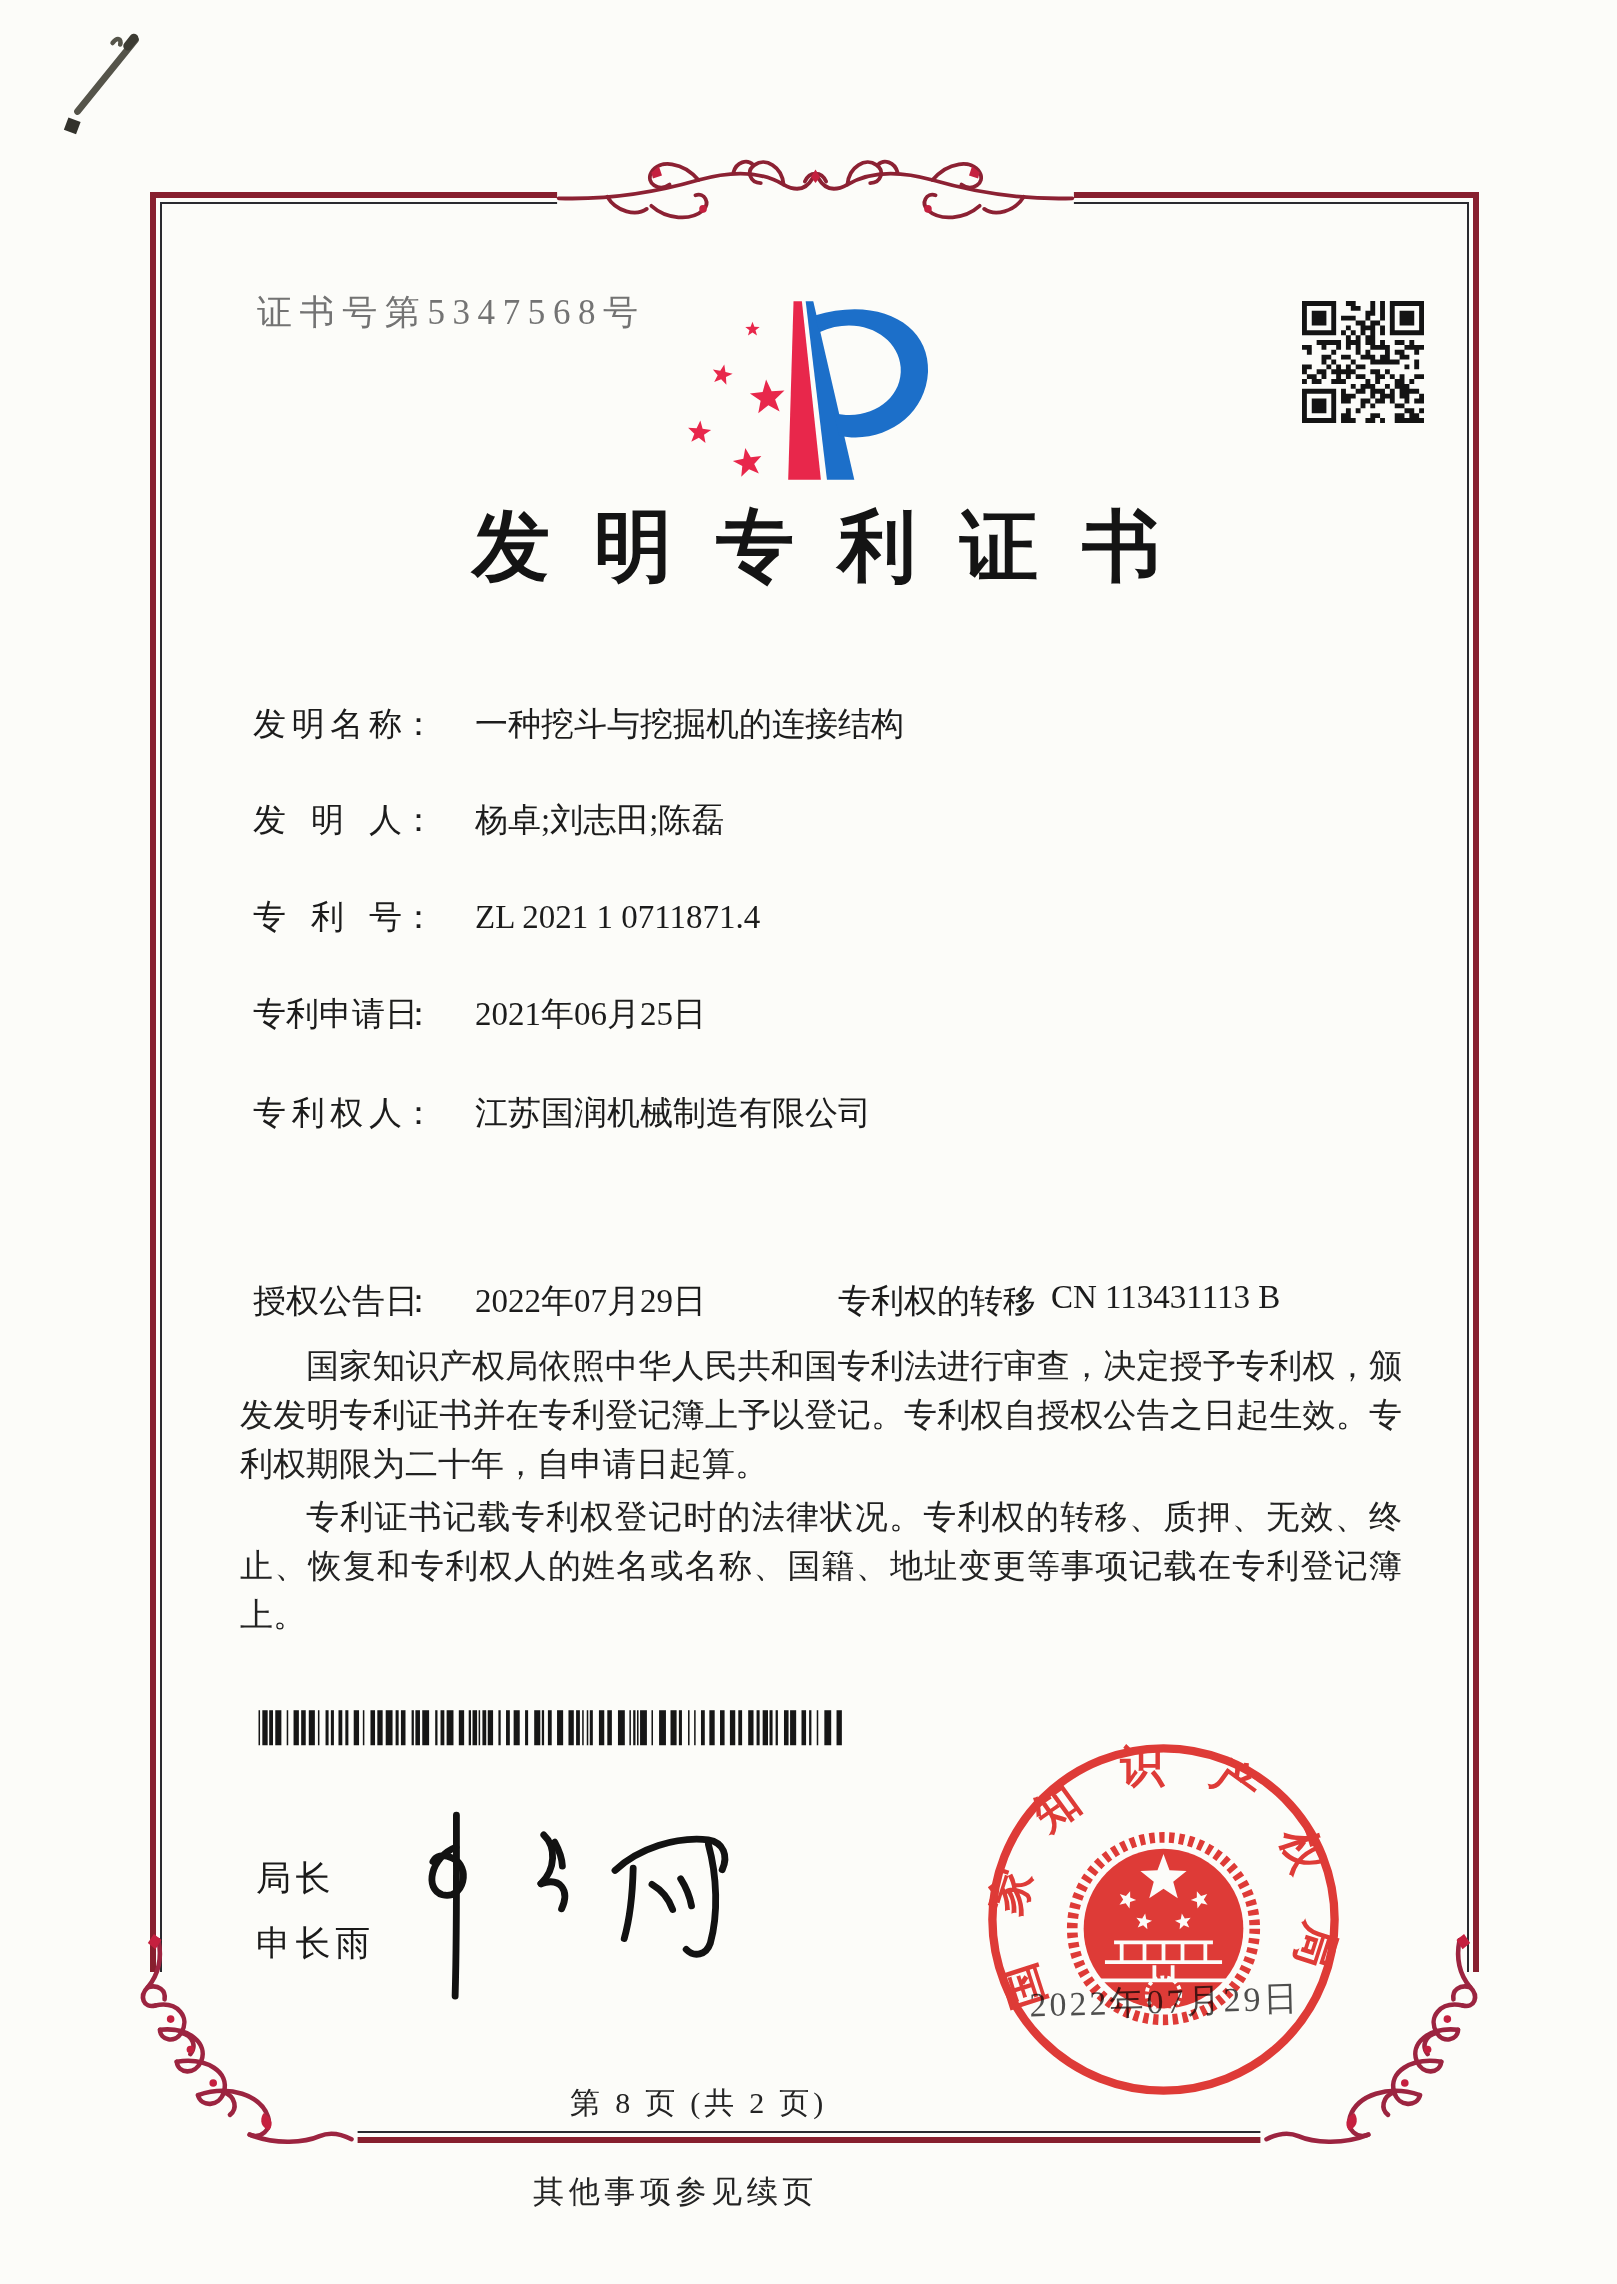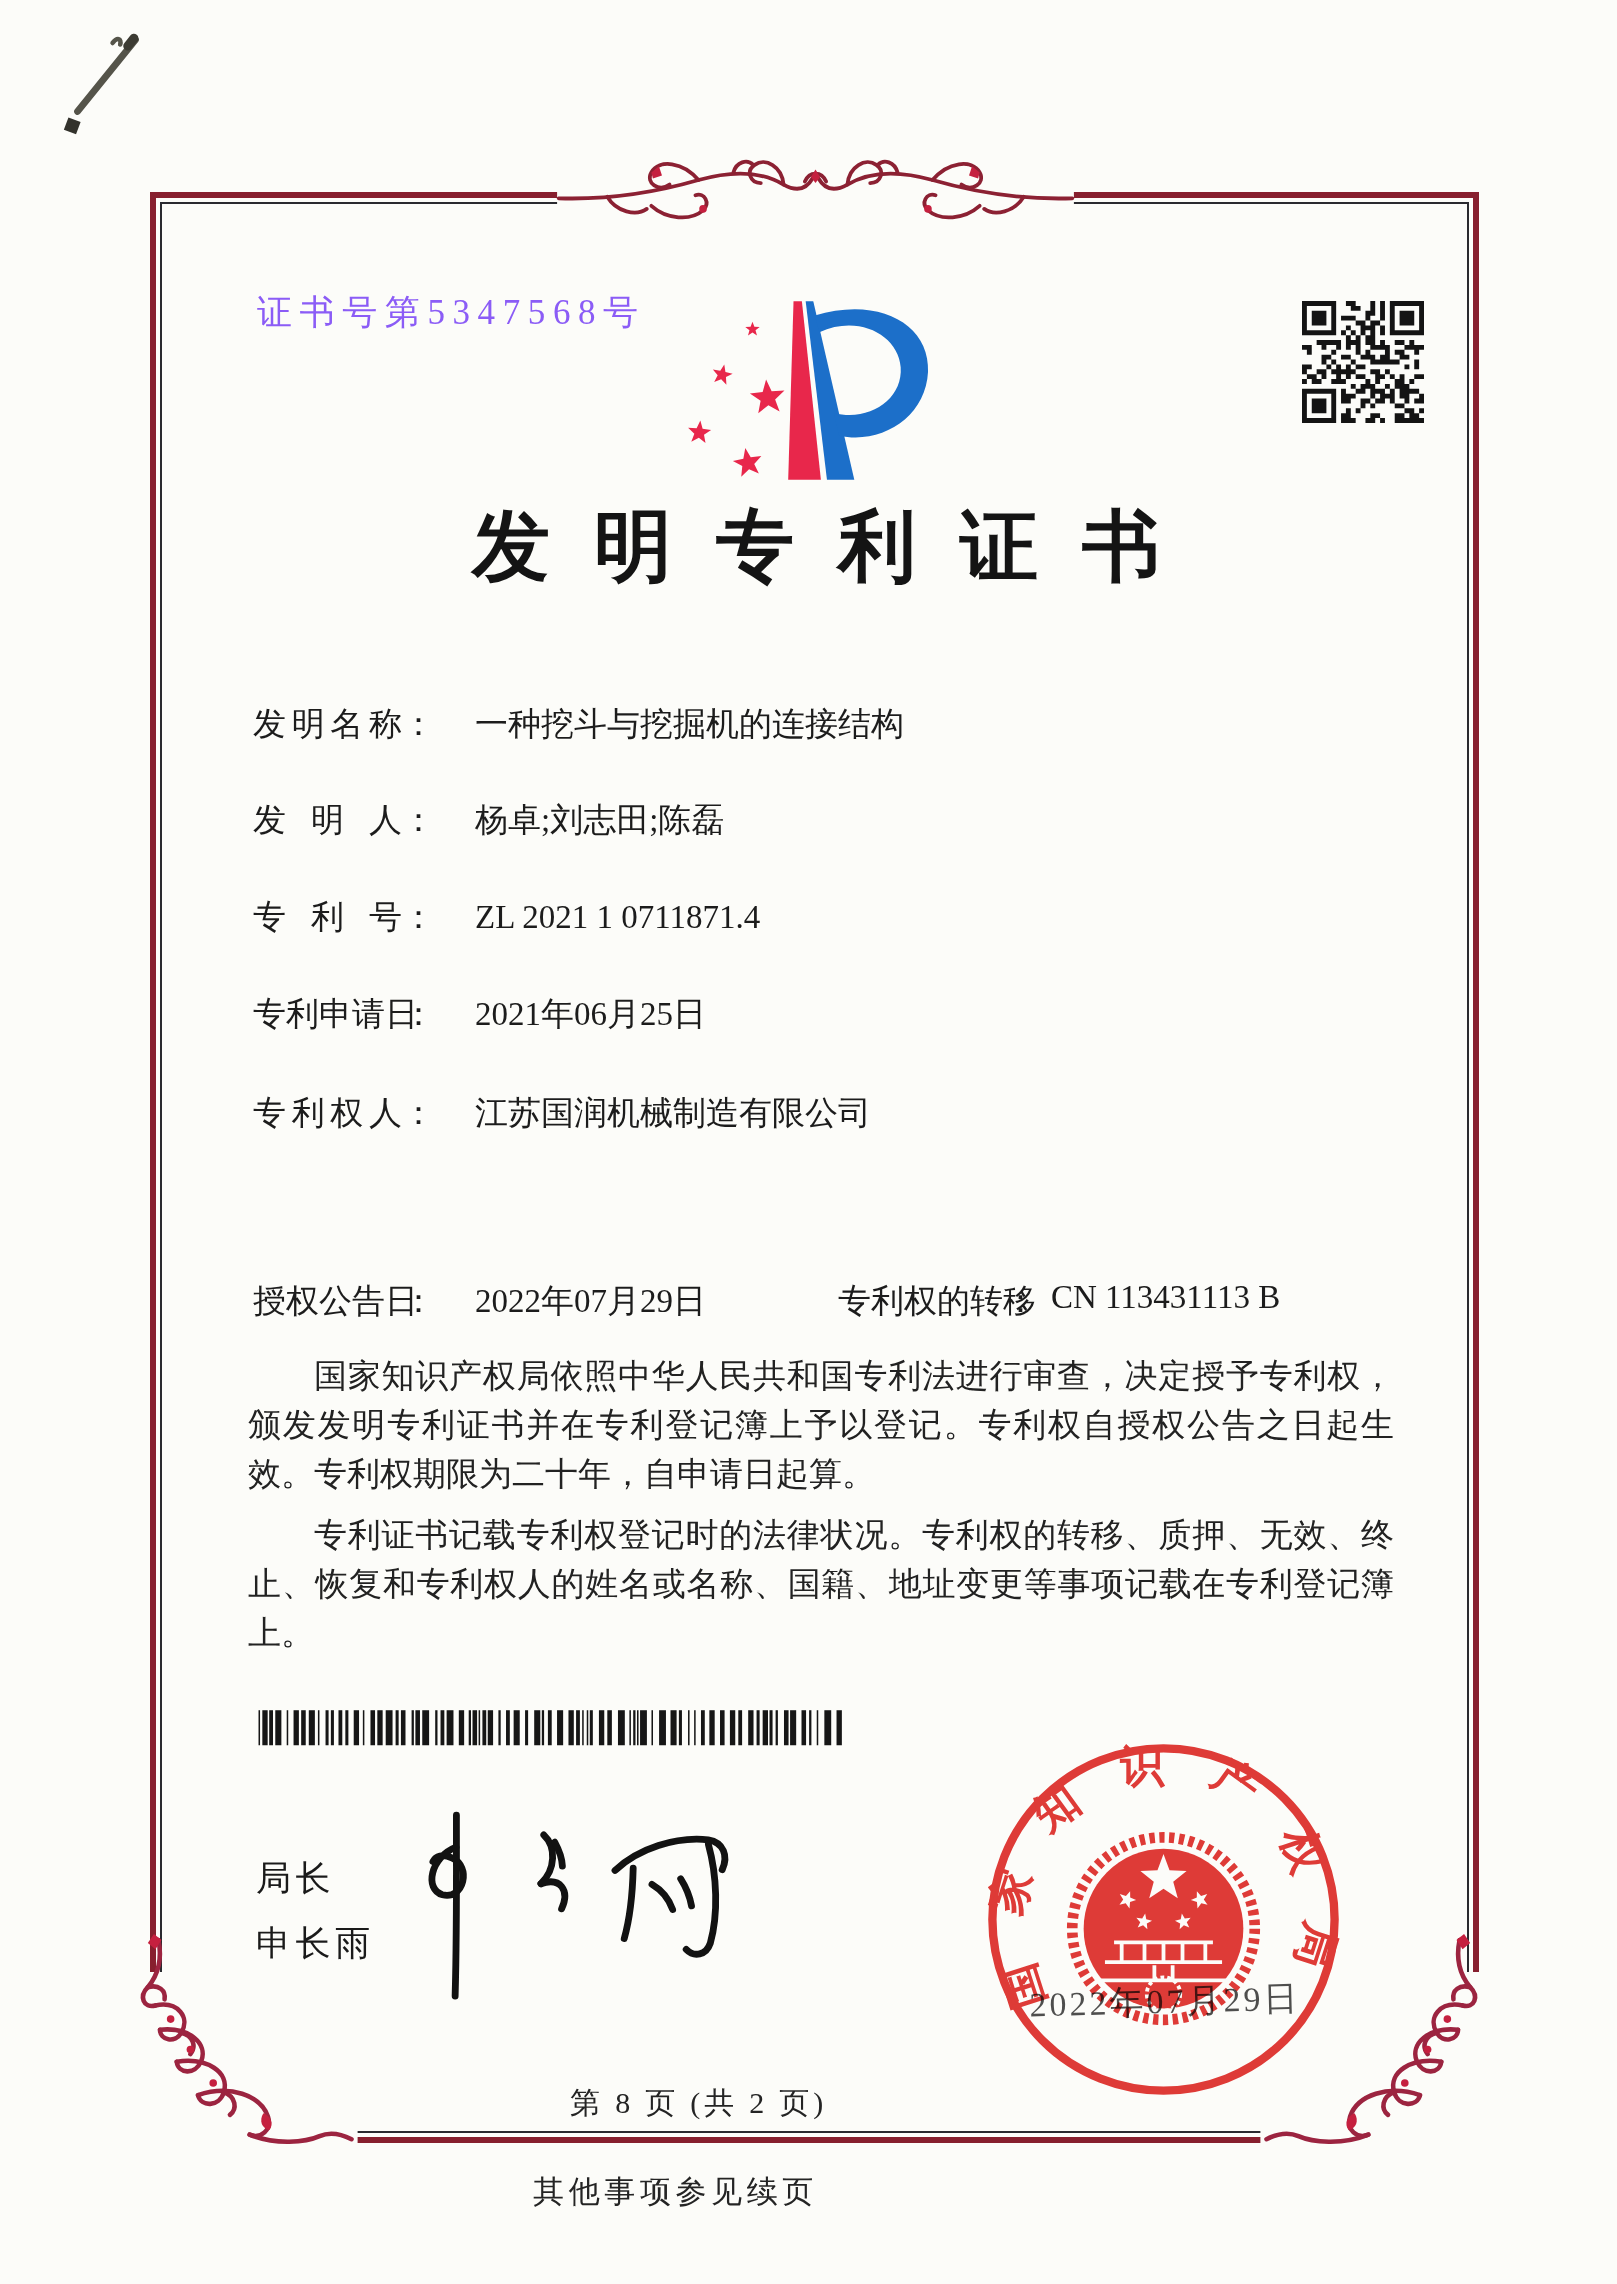--- a/index.html
+++ b/index.html
@@ -8,39 +8,39 @@
     background:#fcfcf9;overflow:hidden;
     font-family:"Liberation Serif","DejaVu Serif",serif;color:#1c1c1c;
   }
   .abs{position:absolute;}
   
   .frame{position:absolute;left:150px;top:192px;width:1329px;height:1951px;
     border:6.9px solid #871f2e;box-sizing:border-box;}
   .frame-inner{position:absolute;left:3.8px;top:3.8px;right:3.8px;bottom:3.8px;
     border:2.3px solid #2a2a30;}
   
-  .cert-no{left:257px;top:289px;font-size:35px;letter-spacing:7.6px;color:#8b5cf6;}
+  .cert-no{left:257px;top:289px;font-size:35px;letter-spacing:7.6px;color:#737373;}
   
   .title{left:152px;top:495px;width:1328px;text-align:center;
     font-size:78px;font-weight:bold;letter-spacing:44px;padding-left:44px;
     box-sizing:border-box;color:#141414;}
   
   .frow{position:absolute;left:253px;width:1188px;font-size:33px;white-space:nowrap;}
   .flabel{display:inline-block;width:149px;text-align:justify;text-align-last:justify;
     text-justify:inter-character;vertical-align:bottom;}
   .fcolon{display:inline-block;}
   .fvalue{display:inline-block;margin-left:40px;white-space:pre-wrap;}
   .flabel2{position:absolute;left:585px;width:161px;display:inline-block;
     text-align:justify;text-align-last:justify;text-justify:inter-character;}
   .fcolon2{position:absolute;left:751px;}
   .fvalue2{position:absolute;left:798px;white-space:pre;}
   
   .body-text{left:236px;top:1340px;width:1170px;font-size:33px;line-height:49px;
     text-align:justify;color:#222;}
-  .body-text p{margin:12px;text-indent:2em;}
+  .body-text p{margin:4px;text-indent:2em;font-family:Liberation Mono, monospace;}
   
   .sig-title{left:256px;top:1855px;font-size:35px;letter-spacing:4.6px;
     font-family:"Liberation Sans","DejaVu Sans",sans-serif;color:#1a1a1a;}
   .sig-name{left:256px;top:1920px;font-size:35px;letter-spacing:4.6px;
     font-family:"Liberation Sans","DejaVu Sans",sans-serif;color:#1a1a1a;}
   
   .seal-date{left:986px;top:1979px;width:358px;text-align:center;font-size:34px;
     letter-spacing:3px;color:#1d1d1d;opacity:.78;transform:rotate(-1.5deg);
     mix-blend-mode:multiply;z-index:6;}
   

